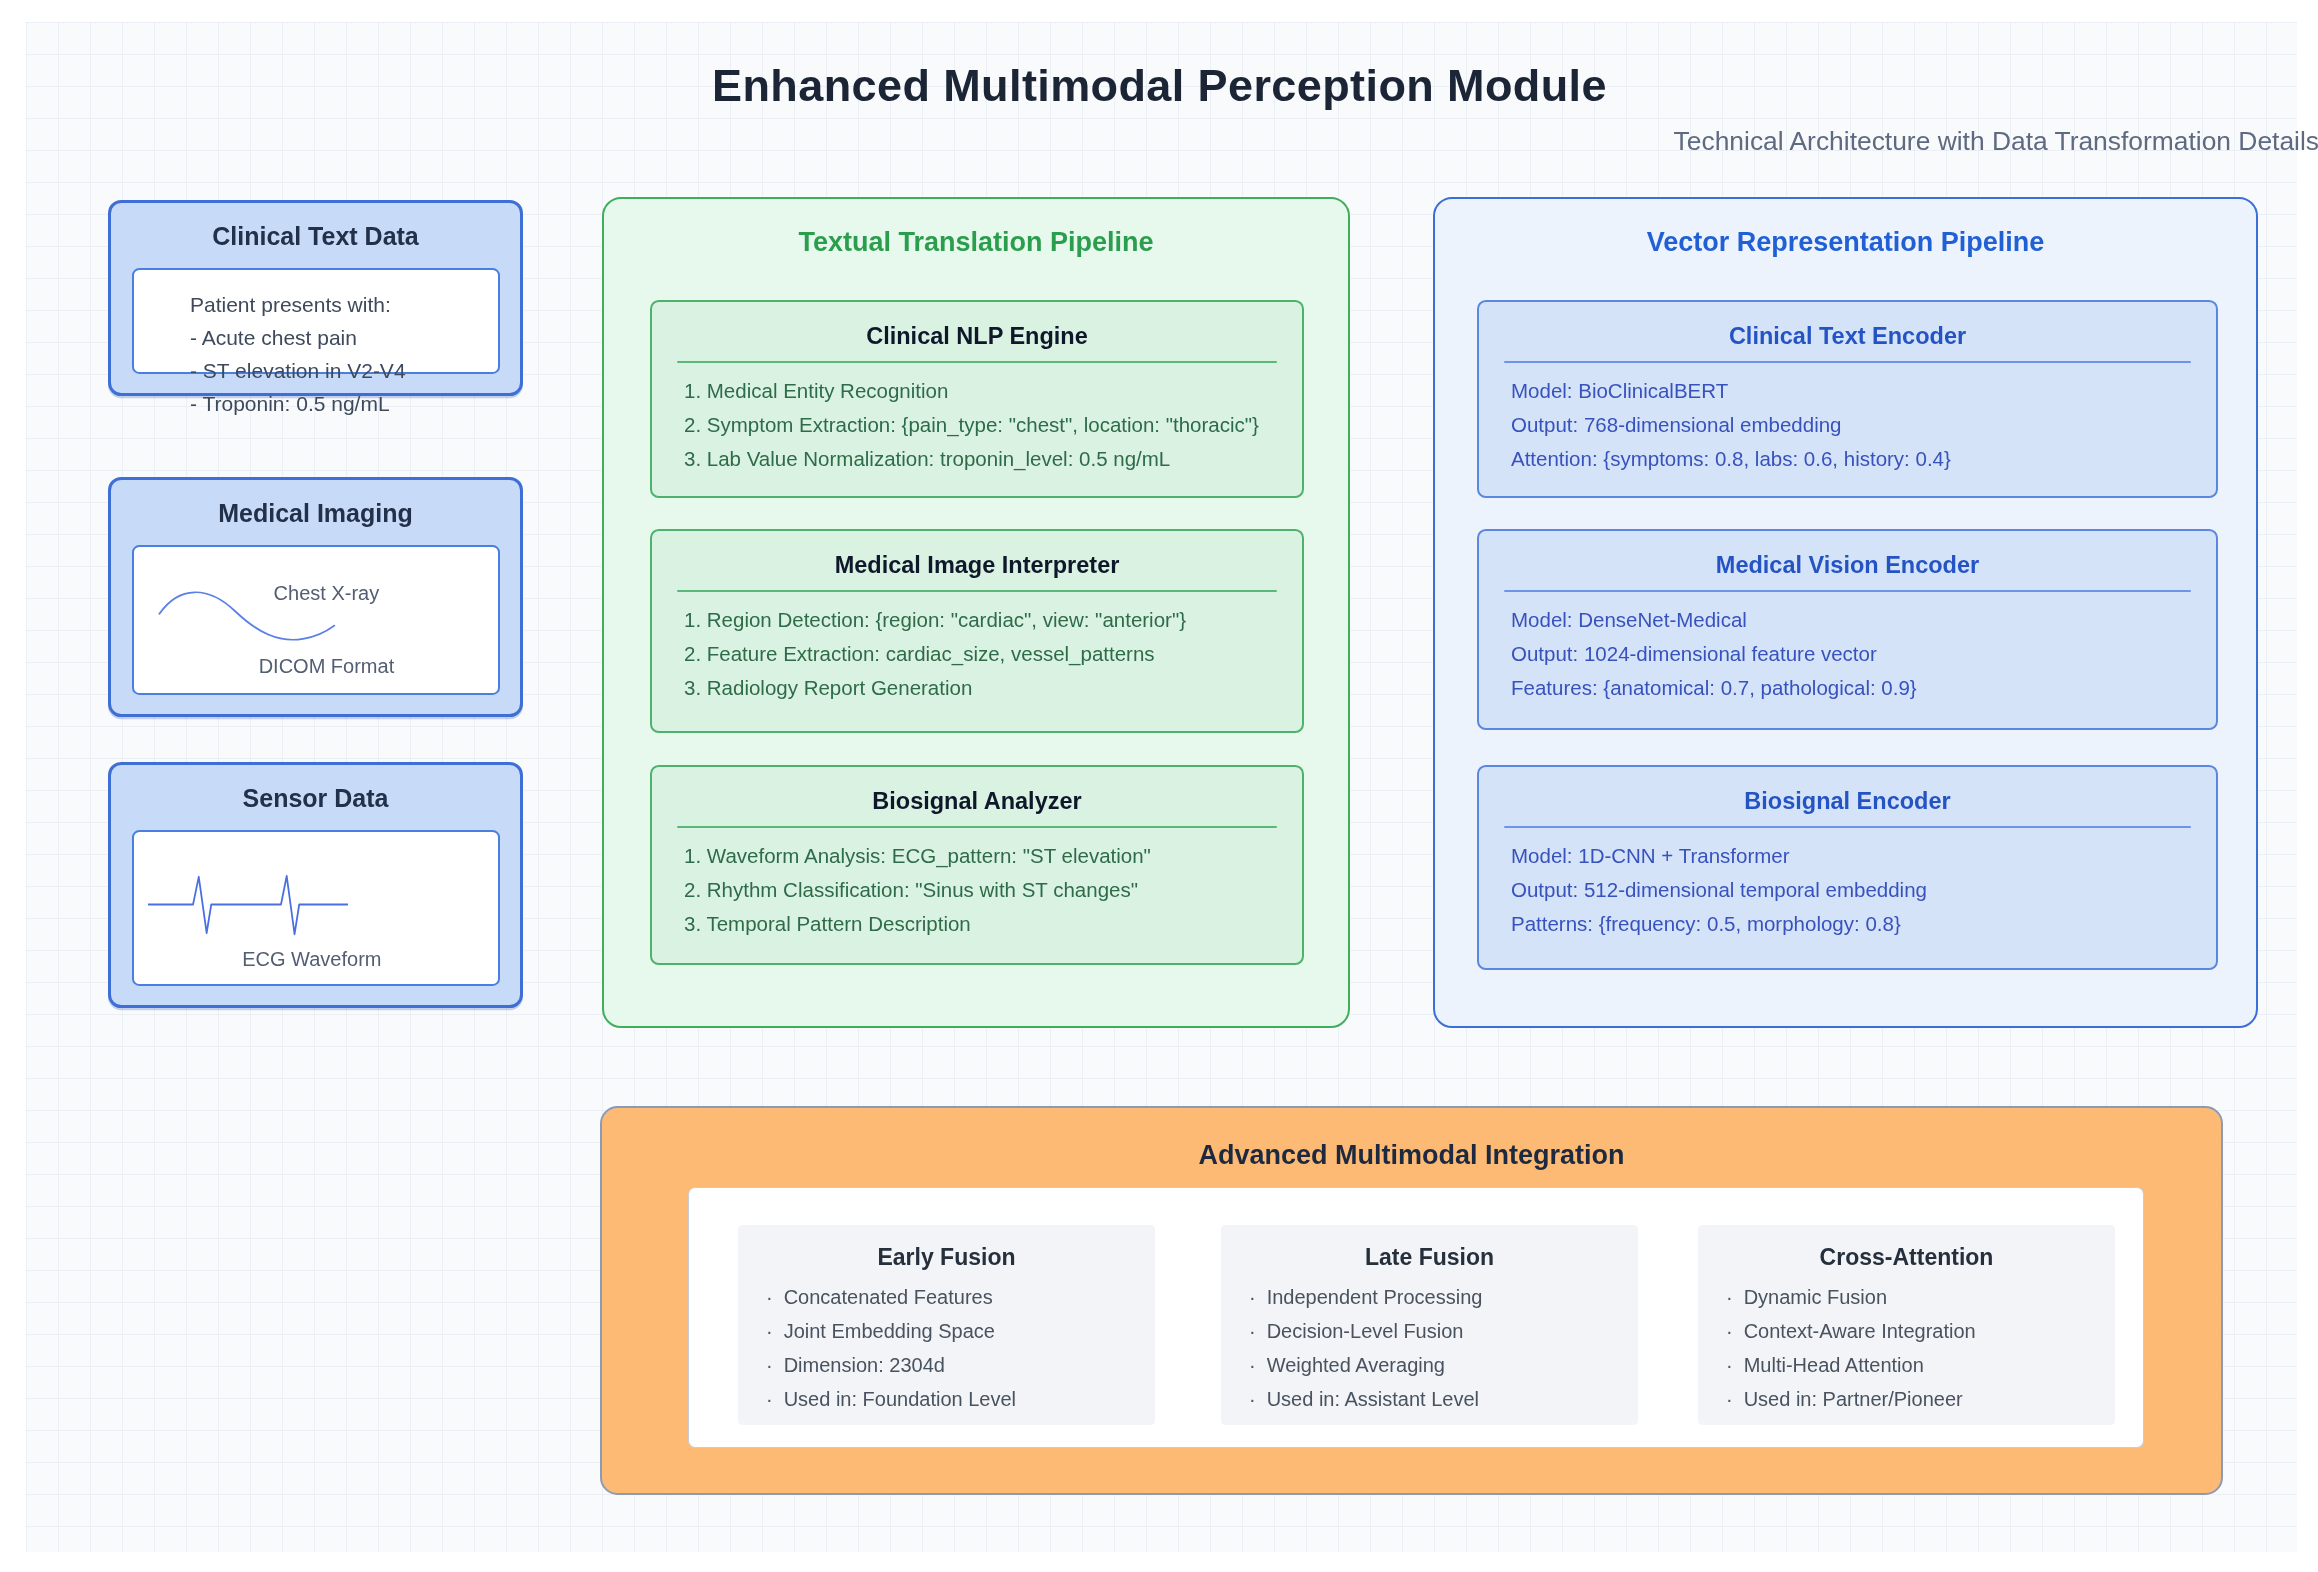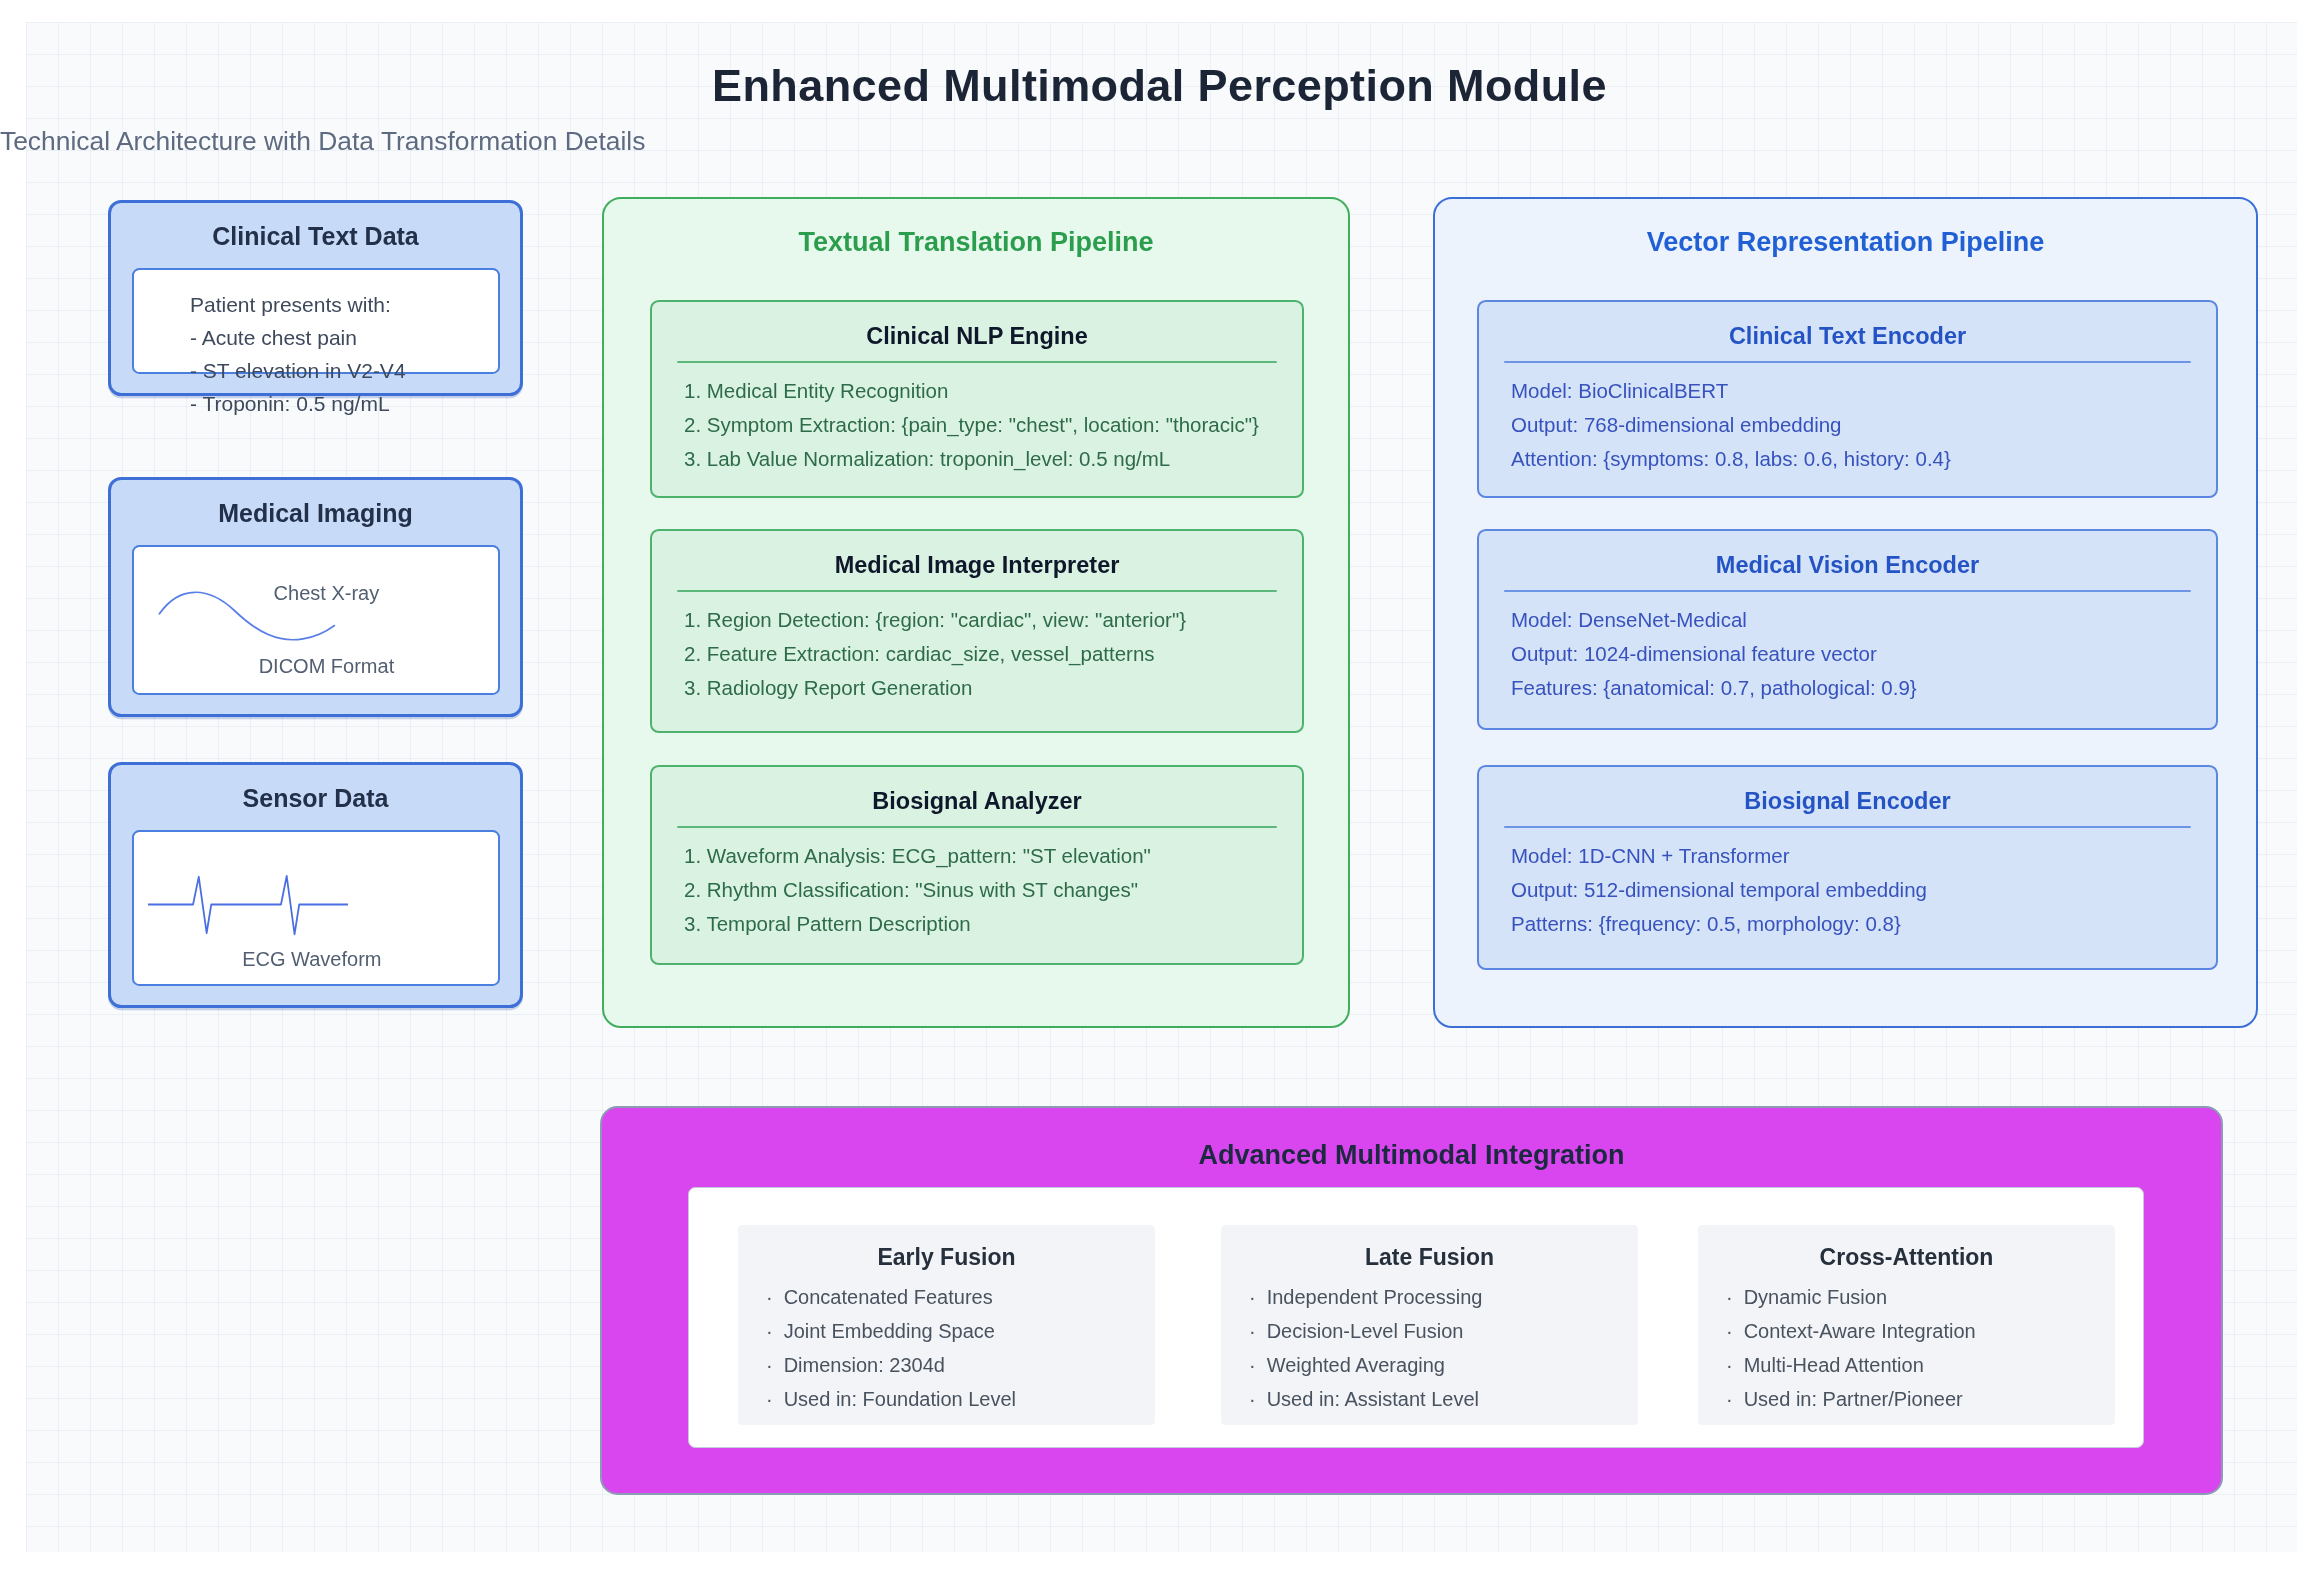--- a/index.html
+++ b/index.html
@@ -18,21 +18,21 @@
       linear-gradient(90deg, rgba(203,213,230,0.28) 0.7px, transparent 0.7px);
     background-size:32px 32px;
   }
   .page-title {
     position:absolute; left:0; right:0; top:60px;
     text-align:center; font-size:45px; font-weight:700; color:#1b2535;
     letter-spacing:0.4px;
   }
   .page-subtitle {
     position:absolute; left:0; right:0; top:126px;
-    text-align:left; font-size:26.4px; font-weight:400; color:#5e6a80;
+    text-align:right; font-size:26.4px; font-weight:400; color:#5e6a80;
   }
 
   
   .input-box {
     position:absolute; left:108px; width:415px;
     background:#c7daf8; border:3.7px solid #3e6fd6; border-radius:13.2px;
     box-shadow:0 2.2px 0 rgba(40,80,170,0.25);
   }
   .input-title {
     text-align:center; margin-top:19px;
@@ -70,21 +70,21 @@
   .pipeline.green .stage-rule { background:#5bb87a; }
   .pipeline.blue  .stage-rule { background:#6d95e6; }
   .stage-items { padding:10.3px 22px 0 32px; }
   .stage-item { font-size:20.5px; line-height:34px; white-space:nowrap; }
   .pipeline.green .stage-item { color:#2e6b49; }
   .pipeline.blue  .stage-item { color:#3752bd; }
 
   
   .integration {
     position:absolute; left:600px; top:1106px; width:1623px; height:389px;
-    background:#d946ef; border:2.9px solid #8d9ab4; border-radius:17.6px;
+    background:#fdba74; border:2.9px solid #8d9ab4; border-radius:17.6px;
   }
   .int-title { text-align:center; margin-top:32px; font-size:27px; font-weight:700; color:#1c2940; }
   .int-inner {
     position:absolute; left:86px; top:79px; width:1456px; height:261px;
     background:#ffffff; border:1.5px solid #c4cbdb; border-radius:7.3px;
   }
   .fusion-col {
     position:absolute; top:37px; width:417px; height:200px;
     background:#f2f4f7; border-radius:4.4px;
   }

